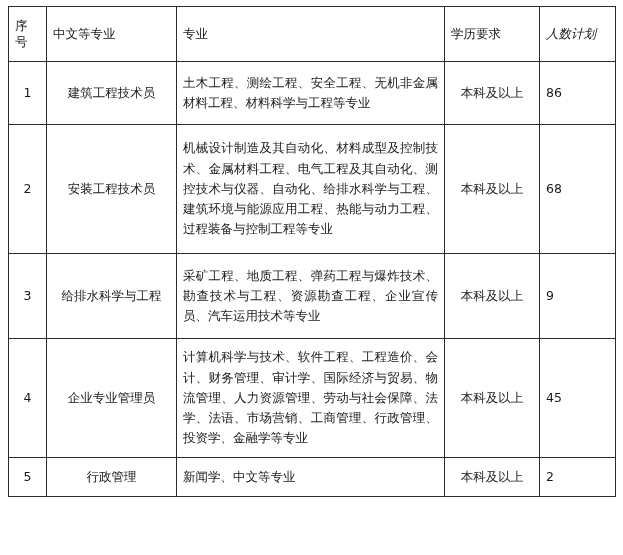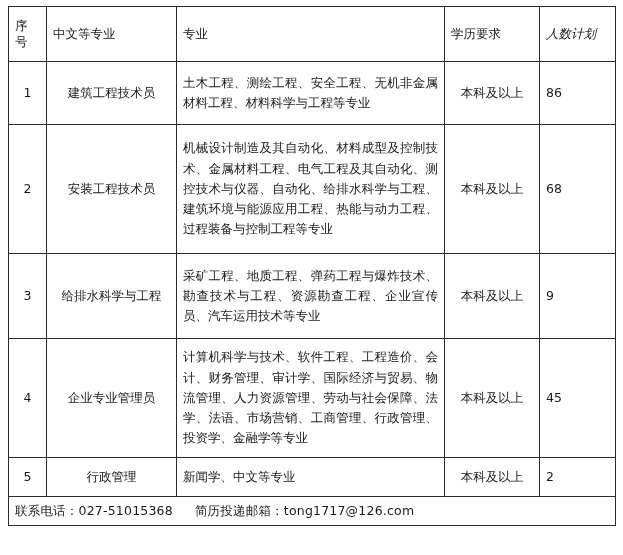--- a/index.html
+++ b/index.html
@@ -162,20 +162,15 @@
       </tr>
 
       <tr class="row-h5">
         <td class="cell-index">5</td>
         <td class="cell-post">行政管理</td>
         <td class="cell-major one-line">新闻学、中文等专业</td>
         <td class="cell-edu">本科及以上</td>
         <td class="cell-count">2</td>
       </tr>
 
-      <tr>
-        <td class="footer-cell" colspan="5">
-          <span>联系电话：027-51015368</span><span class="footer-gap"></span><span>简历投递邮箱：tong1717@126.com</span>
-        </td>
-      </tr>
     </tbody>
   </table>
 </div>
 
 </body></html>

